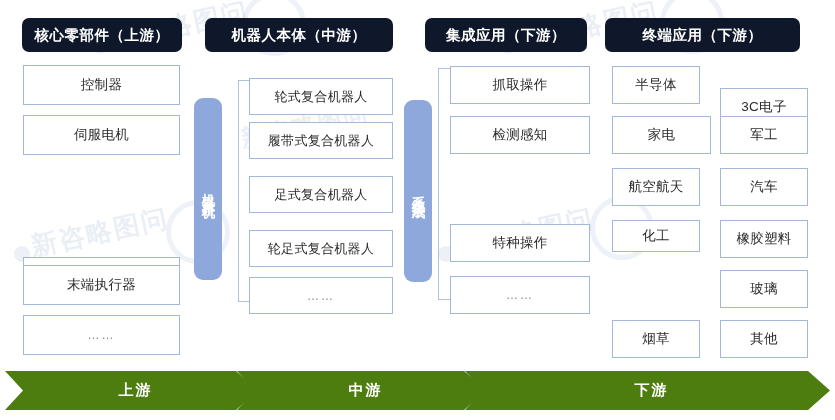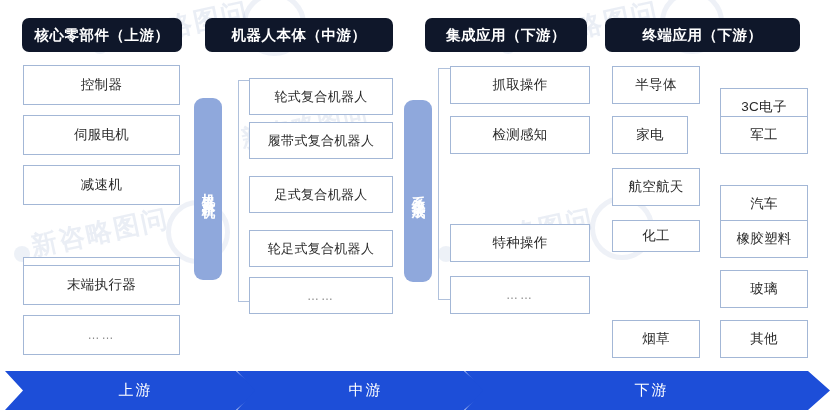--- a/index.html
+++ b/index.html
@@ -105,24 +105,24 @@
     border-left: 1.5px solid #b0c1dc;
     border-top: 1.5px solid #b0c1dc;
     border-bottom: 1.5px solid #b0c1dc;
     border-right: none;
     box-sizing: border-box;
   }
 
   
   .arrow {
     position: absolute;
-    background: #1d4ed8;
+    background: #4d7c0f;
     color: #ffffff;
     font-size: 15px;
-    font-weight: normal;
+    font-weight: bold;
     display: flex;
     align-items: center;
     justify-content: center;
     letter-spacing: 2px;
     box-sizing: border-box;
   }
   .arrow.first {
     clip-path: polygon(0 0, calc(100% - 22px) 0, 100% 50%, calc(100% - 22px) 100%, 0 100%, 18px 50%);
   }
   .arrow.mid {
@@ -159,21 +159,20 @@
   <div class="col-header" style="left:22px; top:18px; width:160px;">核心零部件（上游）</div>
 
   <div class="col-header" style="left:425px; top:18px; width:162px;">集成应用（下游）</div>
 
   <div class="col-header" style="left:205px; top:18px; width:188px;">机器人本体（中游）</div>
 
   <div class="col-header" style="left:605px; top:18px; width:195px;">终端应用（下游）</div>
 
   <div class="box" style="left:23px; top:65px; width:157px; height:40px;">控制器</div>
   <div class="box" style="left:23px; top:115px; width:157px; height:40px;">伺服电机</div>
-  <div class="box" style="left:23px; top:165px; width:157px; height:40px;">减速机</div>
   <div class="box" style="left:23px; top:215px; width:157px; height:40px;margin-top:42px;">传感器</div>
   <div class="box" style="left:23px; top:265px; width:157px; height:40px;">末端执行器</div>
   <div class="box dots" style="left:23px; top:315px; width:157px; height:40px;">……</div>
 
   <div class="vlabel" style="left:194px; top:98px; width:28px; height:182px;">机器人整机</div>
 
   <div class="bracket" style="left:238px; top:80px; width:12px; height:222px;"></div>
 
   <div class="box small" style="left:249px; top:78px; width:144px; height:37px;">轮式复合机器人</div>
   <div class="box small" style="left:249px; top:122px; width:144px; height:37px;">履带式复合机器人</div>
@@ -184,28 +183,28 @@
   <div class="vlabel" style="left:404px; top:100px; width:28px; height:182px;">系统集成</div>
 
   <div class="bracket" style="left:438px; top:68px; width:12px; height:232px;"></div>
 
   <div class="box" style="left:450px; top:66px; width:140px; height:38px;">抓取操作</div>
   <div class="box" style="left:450px; top:116px; width:140px; height:38px;">检测感知</div>
   <div class="box" style="left:450px; top:224px; width:140px; height:38px;">特种操作</div>
   <div class="box dots" style="left:450px; top:276px; width:140px; height:38px;">……</div>
 
   <div class="box" style="left:612px; top:66px; width:88px; height:38px;">半导体</div>
-  <div class="box" style="left:612px; top:116px; width:76px; height:38px;">家电</div>
+  <div class="box" style="left:612px; top:116px; width:99px; height:38px;">家电</div>
   <div class="box" style="left:612px; top:168px; width:88px; height:38px;">航空航天</div>
   <div class="box" style="left:612px; top:220px; width:88px; height:32px;">化工</div>
   <div class="box" style="left:612px; top:320px; width:88px; height:38px;">烟草</div>
 
   <div class="box" style="left:720px; top:61px; width:88px; height:38px;margin-top:27px;">3C电子</div>
   <div class="box" style="left:720px; top:116px; width:88px; height:38px;">军工</div>
-  <div class="box" style="left:720px; top:185px; width:88px; height:38px;">汽车</div>
+  <div class="box" style="left:720px; top:168px; width:88px; height:38px;">汽车</div>
   <div class="box" style="left:720px; top:220px; width:88px; height:38px;">橡胶塑料</div>
   <div class="box" style="left:720px; top:270px; width:88px; height:38px;">玻璃</div>
   <div class="box" style="left:720px; top:320px; width:88px; height:38px;">其他</div>
 
   <div class="arrow first" style="left:5px; top:371px; width:253px; height:39px;">
     <span class="arrow-label">上游</span>
   </div>
   <div class="arrow mid" style="left:237px; top:371px; width:249px; height:39px;">
     <span class="arrow-label">中游</span>
   </div>

